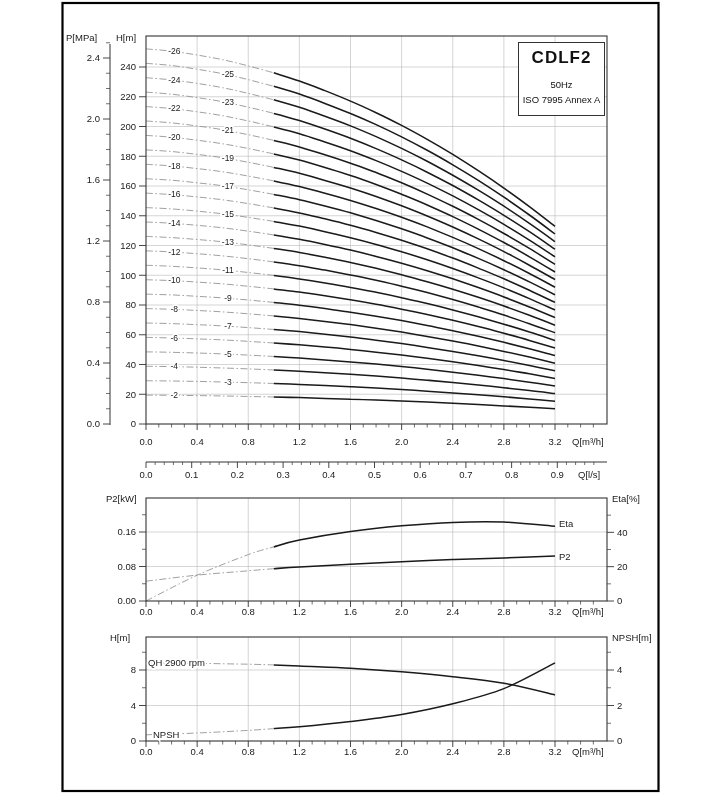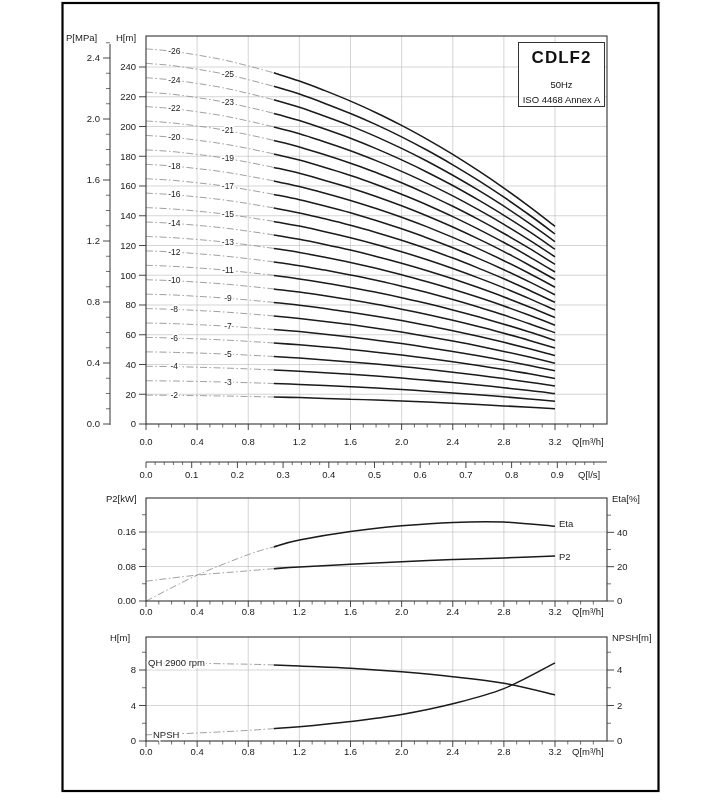--- a/index.html
+++ b/index.html
@@ -1,20 +1,20 @@
 <!DOCTYPE html>
 <html><head>
 <meta charset="utf-8">
 <style>
   html,body{margin:0;padding:0;background:#fff;}
   body{font-family:"Liberation Sans", sans-serif;}
   #page{position:relative;width:720px;height:800px;background:#ffffff;overflow:hidden;}
   #chart-svg{position:absolute;left:0;top:0;}
   #title-block{
-    position:absolute;left:518px;top:42px;width:87px;height:65px;
+    position:absolute;left:518px;top:42px;width:87px;height:74px;
     background:#ffffff;border:1px solid #333;box-sizing:border-box;
     text-align:center;color:#111;
   }
   #title-block .model{font-size:17px;font-weight:600;letter-spacing:1px;margin-top:5px;}
   #title-block .freq{font-size:9.5px;margin-top:11px;}
   #title-block .standard{font-size:9.5px;margin-top:4px;}
   text{font-family:"Liberation Sans", sans-serif;}
 </style>
 </head>
 <body>
@@ -491,15 +491,15 @@
           <text x="555" y="755" font-size="9.5" fill="#1a1a1a" text-anchor="middle">3.2</text>
           <text x="572" y="755" font-size="9.5" fill="#1a1a1a" text-anchor="start">Q[m³/h]</text>
         </g>
         <text x="148" y="666" font-size="9.5" fill="#1a1a1a" text-anchor="start" stroke="#ffffff" stroke-width="3.5" paint-order="stroke">QH 2900 rpm</text>
         <text x="153" y="738" font-size="9.5" fill="#1a1a1a" text-anchor="start" stroke="#ffffff" stroke-width="3.5" paint-order="stroke">NPSH</text>
       </g>
     </svg>
   <div id="title-block">
     <div class="model">CDLF2</div>
     <div class="freq">50Hz</div>
-    <div class="standard">ISO 4468 Annex A</div>
+    <div class="standard">ISO 7995 Annex A</div>
   </div>
 </div>
 
 </body></html>

